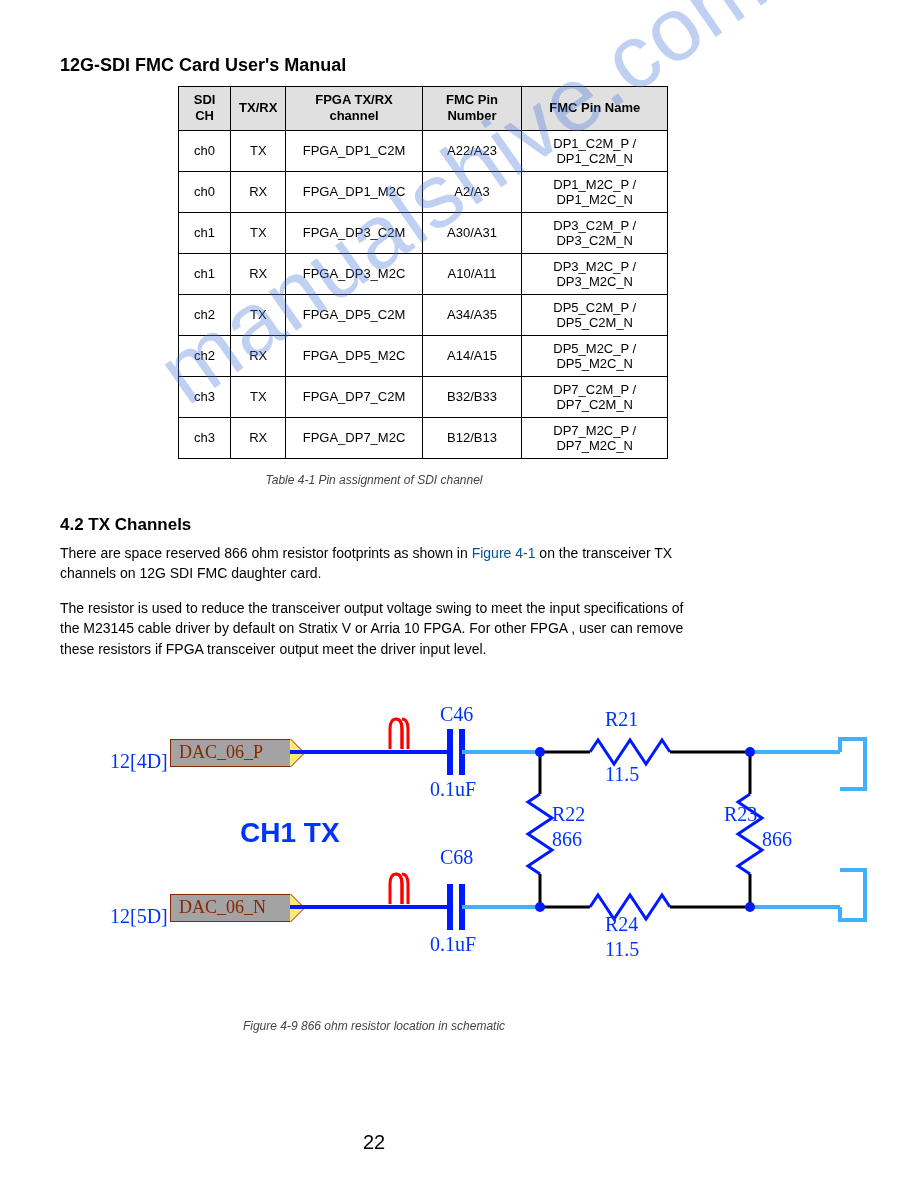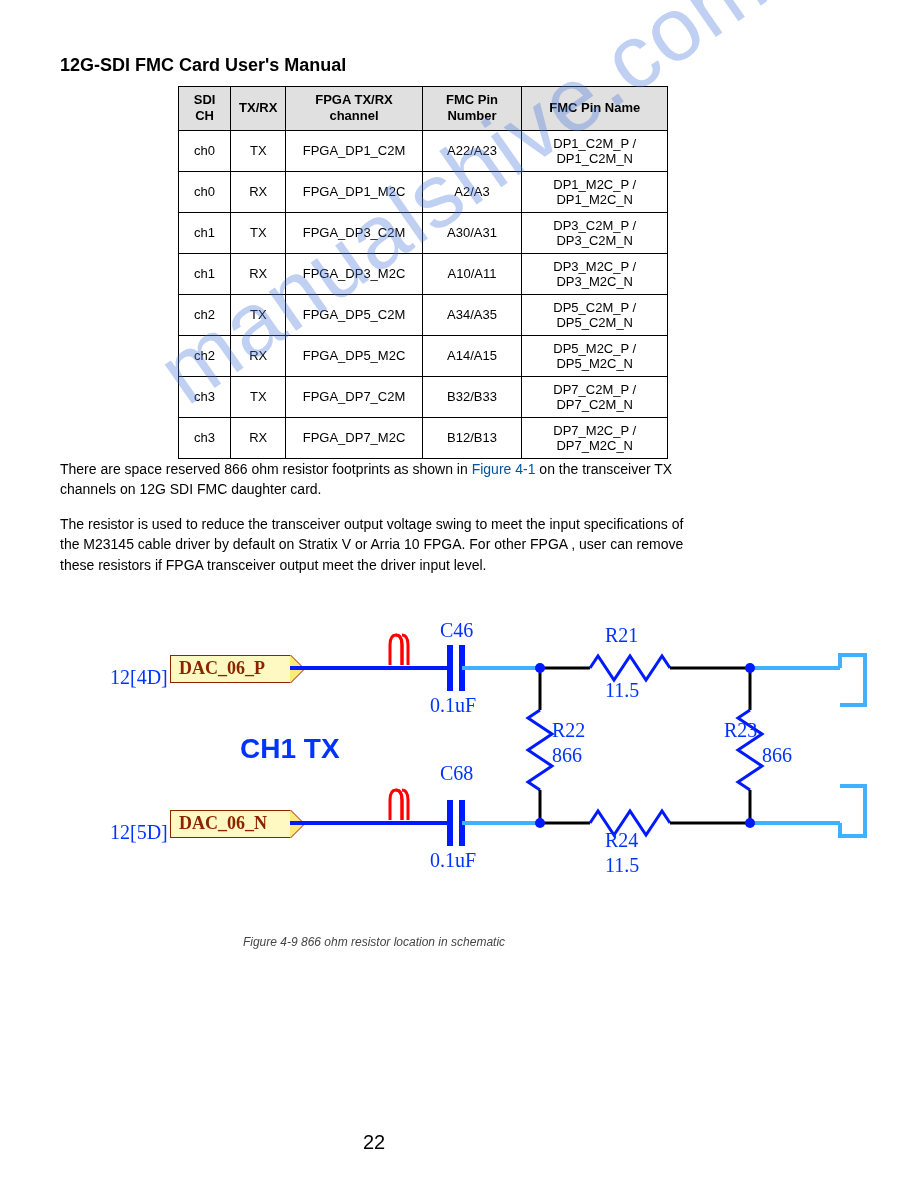--- a/index.html
+++ b/index.html
@@ -90,29 +90,28 @@
     position: absolute;
     font-size: 20px;
     line-height: 1;
   }
   .schematic .blue  { color: #0033ff; font-family: 'Times New Roman', serif; }
   .schematic .boldblue { color: #0033ff; font-weight: bold; font-size: 28px; font-family: Arial, sans-serif; }
   
   .netflag {
     position: absolute;
     height: 26px;
-    background: #fef9c3;
+    background: #a3a3a3;
     border: 1px solid #8b2500;
     display: flex;
     align-items: center;
     padding: 0 6px 0 8px;
     font-size: 18px;
     color: #8b2500;
     font-family: 'Times New Roman', serif;
-    font-weight: bold;
   }
   .netflag::after{
     content: "";
     position: absolute;
     right: -14px;
     top: -1px;
     width: 0; height: 0;
     border-top: 14px solid transparent;
     border-bottom: 14px solid transparent;
     border-left: 14px solid #ffe97a;
@@ -213,21 +212,23 @@
         </tr>
         <tr>
           <td>ch3</td>
           <td>RX</td>
           <td>FPGA_DP7_M2C</td>
           <td>B12/B13</td>
           <td>DP7_M2C_P / DP7_M2C_N</td>
         </tr>
       </tbody>
   </table>
-
+  <p class="table-caption">Table 4-1 Pin assignment of SDI channel</p>
+
+  <h3 class="section-heading">4.2 TX Channels</h3>
   <p class="body-text">
     <span>There are space reserved 866 ohm resistor footprints as shown in </span>
     <span class="ref">Figure 4-1</span>
     <span> on the transceiver TX channels on 12G SDI FMC daughter card.</span>
   </p>
   <p class="body-text">The resistor is used to reduce the transceiver output voltage swing to meet the input specifications of the M23145 cable driver by default on Stratix V or Arria 10 FPGA. For other FPGA , user can remove these resistors if FPGA transceiver output meet the driver input level.</p>
 
   <div class="watermark">manualshive.com</div>
 
   <div class="schematic">

